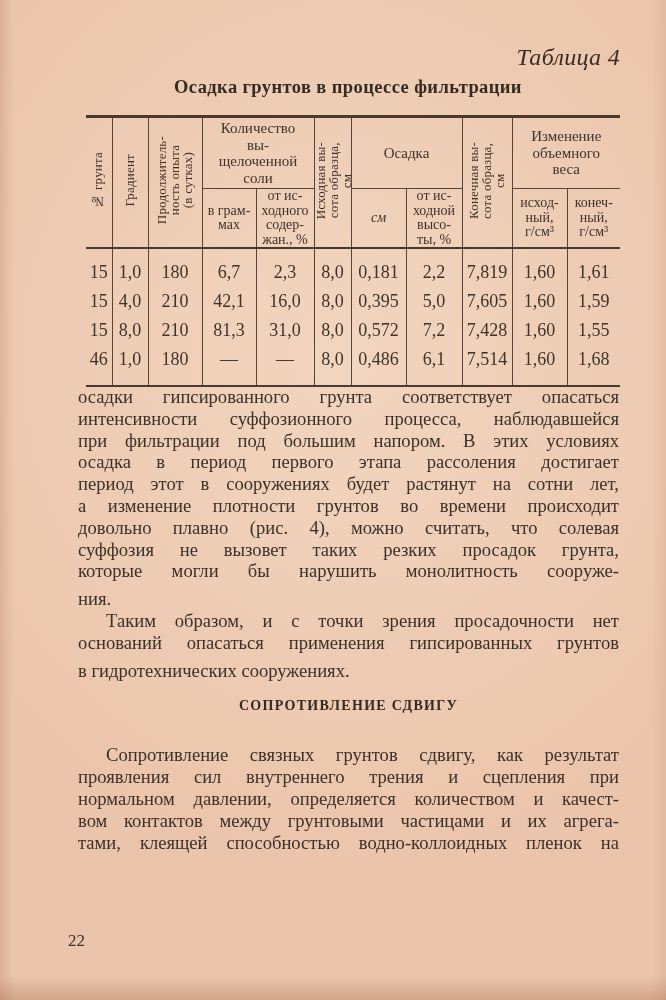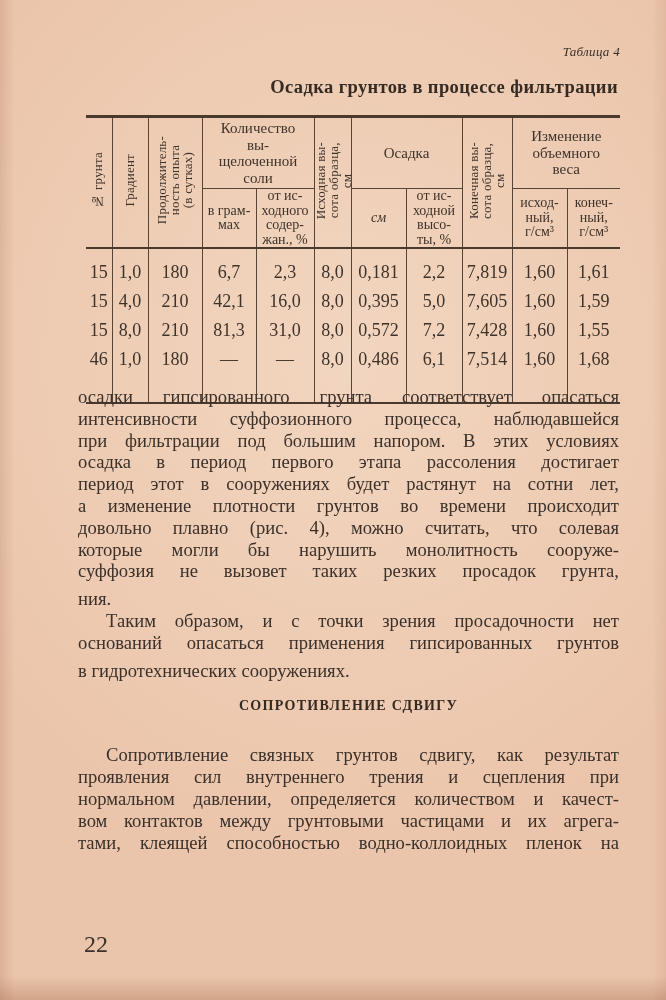--- a/index.html
+++ b/index.html
@@ -9,25 +9,25 @@
     color:#3c322b;
     background:
       linear-gradient(0deg, rgba(148,88,58,0.30) 0%, rgba(148,88,58,0.0) 2.4%),
       linear-gradient(90deg, rgba(140,80,55,0.16) 0%, rgba(140,80,55,0) 2.2%),
       linear-gradient(270deg, rgba(140,80,55,0.10) 0%, rgba(140,80,55,0) 2.2%),
       radial-gradient(95% 70% at 52% 36%, rgba(255,241,226,0.38), rgba(255,241,226,0) 72%),
       #ebc5ab;
   }
   .table-caption {
     position:absolute; top:44px; right:46px;
-    font-style:italic; font-size:13px; color:#382e26; letter-spacing:0.3px;
+    font-style:italic; font-size:24px; color:#382e26; letter-spacing:0.3px;
   }
   .table-title {
     position:absolute; top:77px; left:78px; width:540px;
-    text-align:right; font-weight:bold; font-size:18.5px; letter-spacing:0.4px; color:#352b23;
+    text-align:center; font-weight:bold; font-size:18.5px; letter-spacing:0.4px; color:#352b23;
   }
   table.settle {
     position:absolute; top:115px; left:86px; width:534px;
     border-collapse:collapse; table-layout:fixed;
     border-top:3px solid #4a3a2e; color:#3e332a;
   }
   table.settle th, table.settle td { border-left:1.5px solid #55453699; border-left:1.5px solid #554536; padding:0; font-weight:normal; }
   table.settle .nol { border-left:none; }
   thead th.group {
     border-bottom:1.5px solid #554536; font-size:15px; line-height:16.5px;
@@ -39,31 +39,31 @@
     white-space:pre-line; text-align:center; vertical-align:middle; height:58px;
   }
   thead th.sub-cm { font-style:italic; }
   thead th.vcell { border-bottom:2px solid #4a3a2e; text-align:center; vertical-align:middle; }
   .vert {
     display:inline-block; writing-mode:vertical-rl; transform:rotate(180deg);
     white-space:pre-line; font-size:13px; line-height:12.9px; letter-spacing:0.2px;
   }
   tbody td { text-align:center; font-size:18px; height:29px; vertical-align:middle; }
   tbody tr:first-child td { padding-top:9px; }
-  tbody tr:last-child td { padding-bottom:28px; border-bottom:2px solid #4a3a2e; }
+  tbody tr:last-child td { padding-bottom:11px; border-bottom:2px solid #4a3a2e; }
   .bodytext { position:absolute; top:386px; left:78px; width:541px; font-size:18.6px; color:#3b312a; }
   .para { margin:0; }
   .tline { line-height:21.8px; text-align:justify; text-align-last:justify; }
   .tline.endline { text-align-last:left;margin-top:6px; }
   .tline.indent { padding-left:28px; }
   .section-heading {
     text-align:center; font-weight:bold; font-size:14px;
     letter-spacing:1.3px; margin:17px 0 30px; color:#342a21;
   }
-  .page-number { position:absolute; top:931px; left:84px; font-size:24px; color:#3b312a; }
+  .page-number { position:absolute; top:931px; left:68px; font-size:17px; color:#3b312a; }
 </style>
 </head>
 <body>
 
 <div class="page">
 
   <div class="table-caption">Таблица 4</div>
 
   <div class="table-title">Осадка грунтов в процессе фильтрации</div>
 
@@ -181,22 +181,22 @@
   <div class="bodytext">
     <div>
         <div class="para">
           <div class="tline">осадки гипсированного грунта соответствует опасаться</div>
           <div class="tline">интенсивности суффозионного процесса, наблюдавшейся</div>
           <div class="tline">при фильтрации под большим напором. В этих условиях</div>
           <div class="tline">осадка в период первого этапа рассоления достигает</div>
           <div class="tline">период этот в сооружениях будет растянут на сотни лет,</div>
           <div class="tline">а изменение плотности грунтов во времени происходит</div>
           <div class="tline">довольно плавно (рис. 4), можно считать, что солевая</div>
+          <div class="tline">суффозия не вызовет таких резких просадок грунта,</div>
           <div class="tline">которые могли бы нарушить монолитность сооруже-</div>
-          <div class="tline">суффозия не вызовет таких резких просадок грунта,</div>
           <div class="tline endline">ния.</div>
         </div>
         <div class="para">
           <div class="tline indent">Таким образом, и с точки зрения просадочности нет</div>
           <div class="tline">оснований опасаться применения гипсированных грунтов</div>
           <div class="tline endline">в гидротехнических сооружениях.</div>
         </div>
       </div>
     <h2 class="section-heading">СОПРОТИВЛЕНИЕ СДВИГУ</h2>
     <div>

